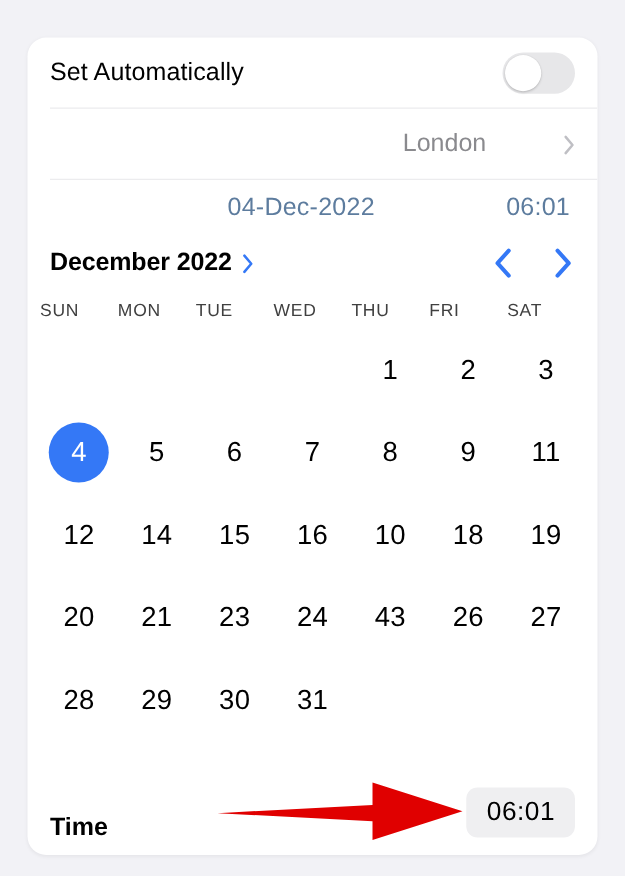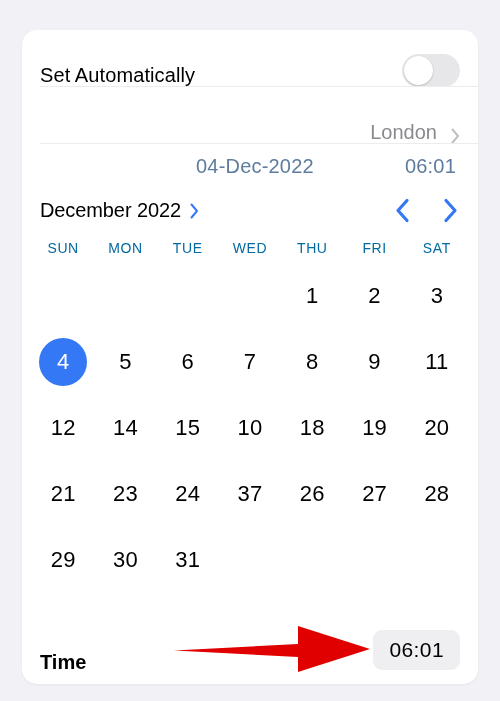--- a/index.html
+++ b/index.html
@@ -26,24 +26,25 @@
     background: #FFFFFF;
     border-radius: 15px;
     box-shadow: 0 1px 3px rgba(0,0,0,0.05);
     overflow: hidden;
   }
 
   
   .row {
     position: relative;
     display: flex;
-    align-items: flex-end;
+    align-items: center;
     height: 57px;
     padding: 0 18px 0 18px;
     box-sizing: border-box;
+    gap: 48px;
   }
   .row-label {
     font-size: 20px;
     color: #000000;
     letter-spacing: 0.1px;
   }
   .row-spacer { flex: 1 1 auto; }
 
   .separator {
     position: absolute;
@@ -92,21 +93,21 @@
     stroke-width: 2;
     stroke-linecap: round;
     stroke-linejoin: round;
   }
 
   
   #summary-row {
     height: 44px;
     display: flex;
     align-items: center;
-    padding: 0 22px 0 28px;
+    padding: 0 22px 0 14px;
     box-sizing: border-box;
   }
   #summary-row .sp { flex: 1 1 auto; }
   .summary-text {
     font-size: 20px;
     color: #5D7C9E;
     letter-spacing: 0.2px;
   }
   #summary-date { margin-left: 146px; }
   #summary-time { }
@@ -114,21 +115,21 @@
   
   #month-header {
     display: flex;
     align-items: center;
     height: 45px;
     padding: 0 20px 0 18px;
     box-sizing: border-box;
   }
   #month-title {
     font-size: 20px;
-    font-weight: normal;
+    font-weight: bold;
     color: #000000;
     letter-spacing: -0.1px;
   }
   .month-chevron {
     width: 9px;
     height: 16px;
     margin-left: 9px;
     flex: none;
   }
   .month-chevron path {
@@ -161,23 +162,22 @@
   
   #weekday-row {
     display: grid;
     grid-template-columns: repeat(7, 1fr);
     padding: 0 10px;
     box-sizing: border-box;
     height: 30px;
     align-items: center;
   }
   .weekday {
-    text-align: center;
     font-size: 14px;
-    color: #0369a1;
+    color: #404040;
     letter-spacing: 0.6px;
   }
 
   #day-grid {
     display: grid;
     grid-template-columns: repeat(7, 1fr);
     grid-auto-rows: 66px;
     padding: 0 10px;
     box-sizing: border-box;
   }
@@ -332,20 +332,23 @@
       <div class="day-cell">
         <div class="day-num">12</div>
       </div>
       <div class="day-cell">
         <div class="day-num">14</div>
       </div>
       <div class="day-cell">
         <div class="day-num">15</div>
       </div>
       <div class="day-cell">
+        <div class="day-num">16</div>
+      </div>
+      <div class="day-cell">
         <div class="day-num">10</div>
       </div>
       <div class="day-cell">
         <div class="day-num">18</div>
       </div>
       <div class="day-cell">
         <div class="day-num">19</div>
       </div>
       <div class="day-cell">
         <div class="day-num">20</div>
@@ -353,21 +356,21 @@
       <div class="day-cell">
         <div class="day-num">21</div>
       </div>
       <div class="day-cell">
         <div class="day-num">23</div>
       </div>
       <div class="day-cell">
         <div class="day-num">24</div>
       </div>
       <div class="day-cell">
-        <div class="day-num">37</div>
+        <div class="day-num">43</div>
       </div>
       <div class="day-cell">
         <div class="day-num">26</div>
       </div>
       <div class="day-cell">
         <div class="day-num">27</div>
       </div>
       <div class="day-cell">
         <div class="day-num">28</div>
       </div>

